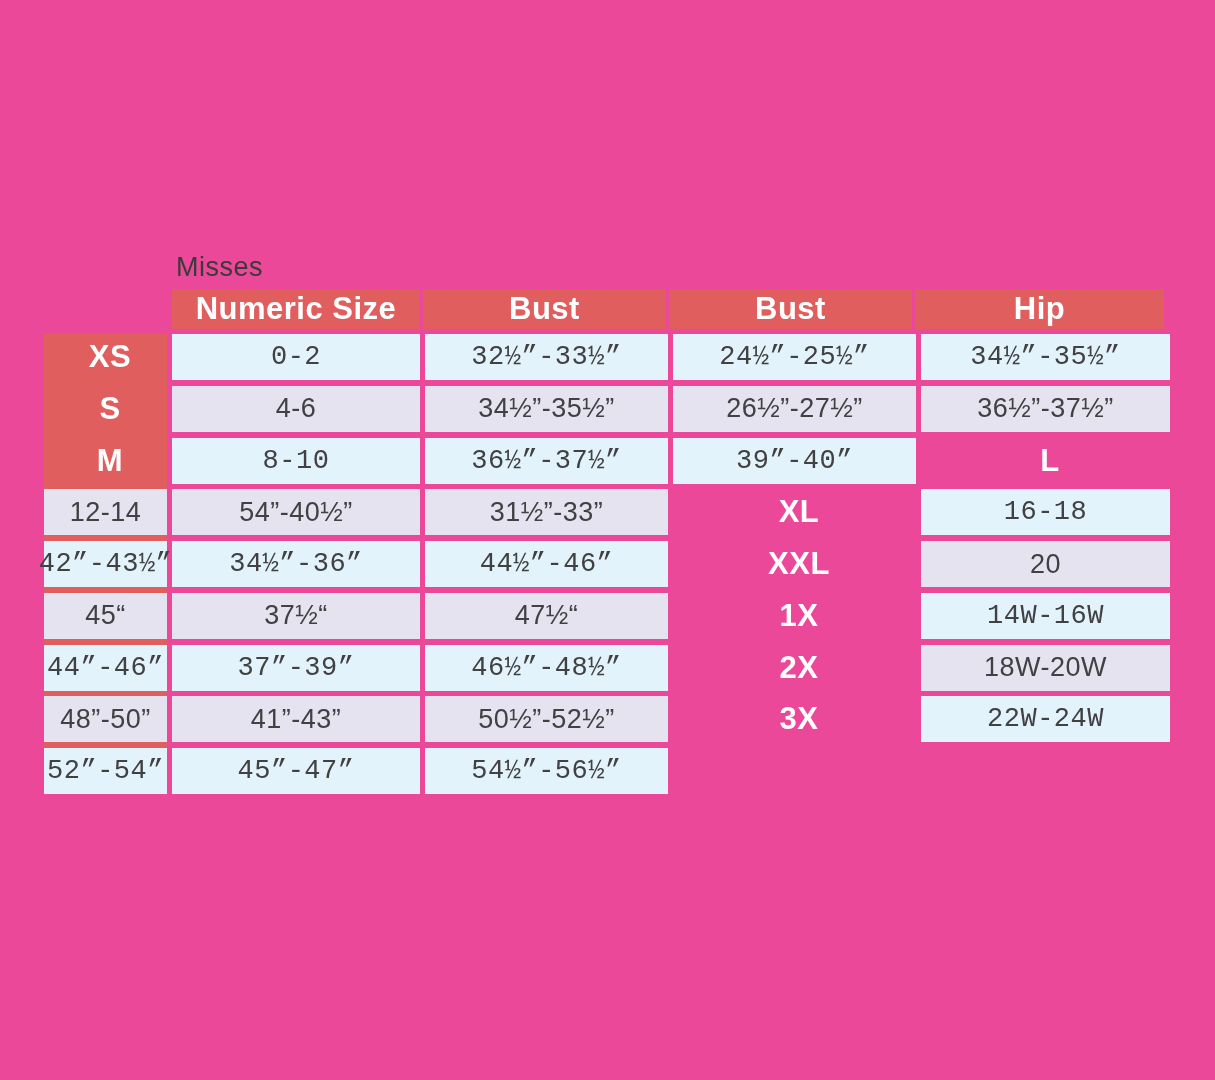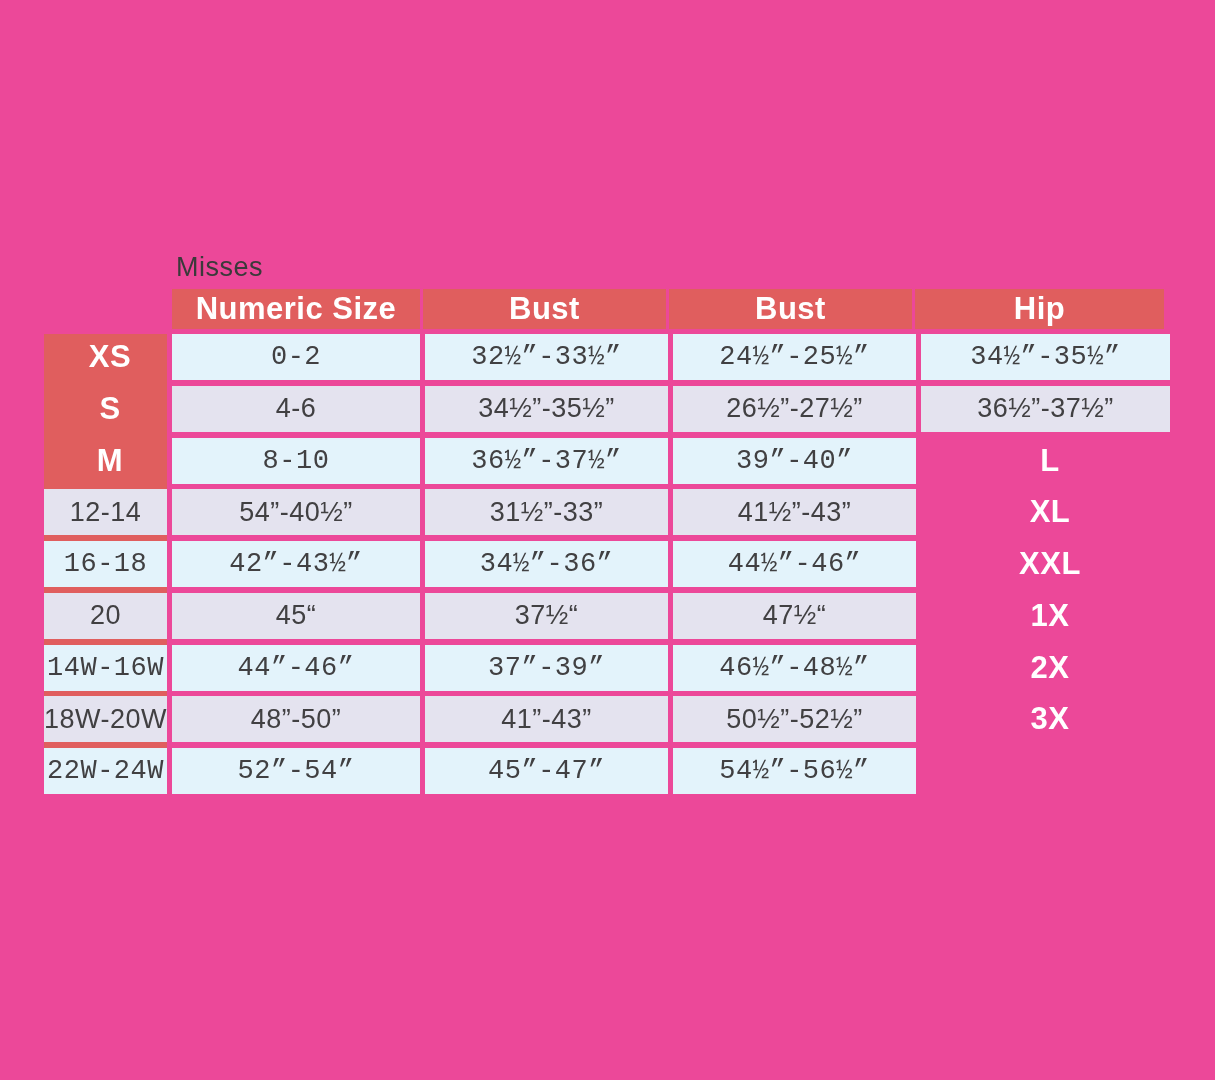--- a/index.html
+++ b/index.html
@@ -128,21 +128,20 @@
 
   <div class="label-cell">M</div>
   <div class="data-cell row-blue">8-10</div>
   <div class="data-cell row-blue">36½”-37½”</div>
   <div class="data-cell row-blue">39”-40”</div>
 
   <div class="label-cell">L</div>
   <div class="data-cell row-lavender">12-14</div>
   <div class="data-cell row-lavender">54”-40½”</div>
   <div class="data-cell row-lavender">31½”-33”</div>
-  <div class="data-cell row-lavender">41½”-43”</div>
 
   <div class="label-cell">XL</div>
   <div class="data-cell row-blue">16-18</div>
   <div class="data-cell row-blue">42”-43½”</div>
   <div class="data-cell row-blue">34½”-36”</div>
   <div class="data-cell row-blue">44½”-46”</div>
 
   <div class="label-cell">XXL</div>
   <div class="data-cell row-lavender">20</div>
   <div class="data-cell row-lavender">45“</div>

